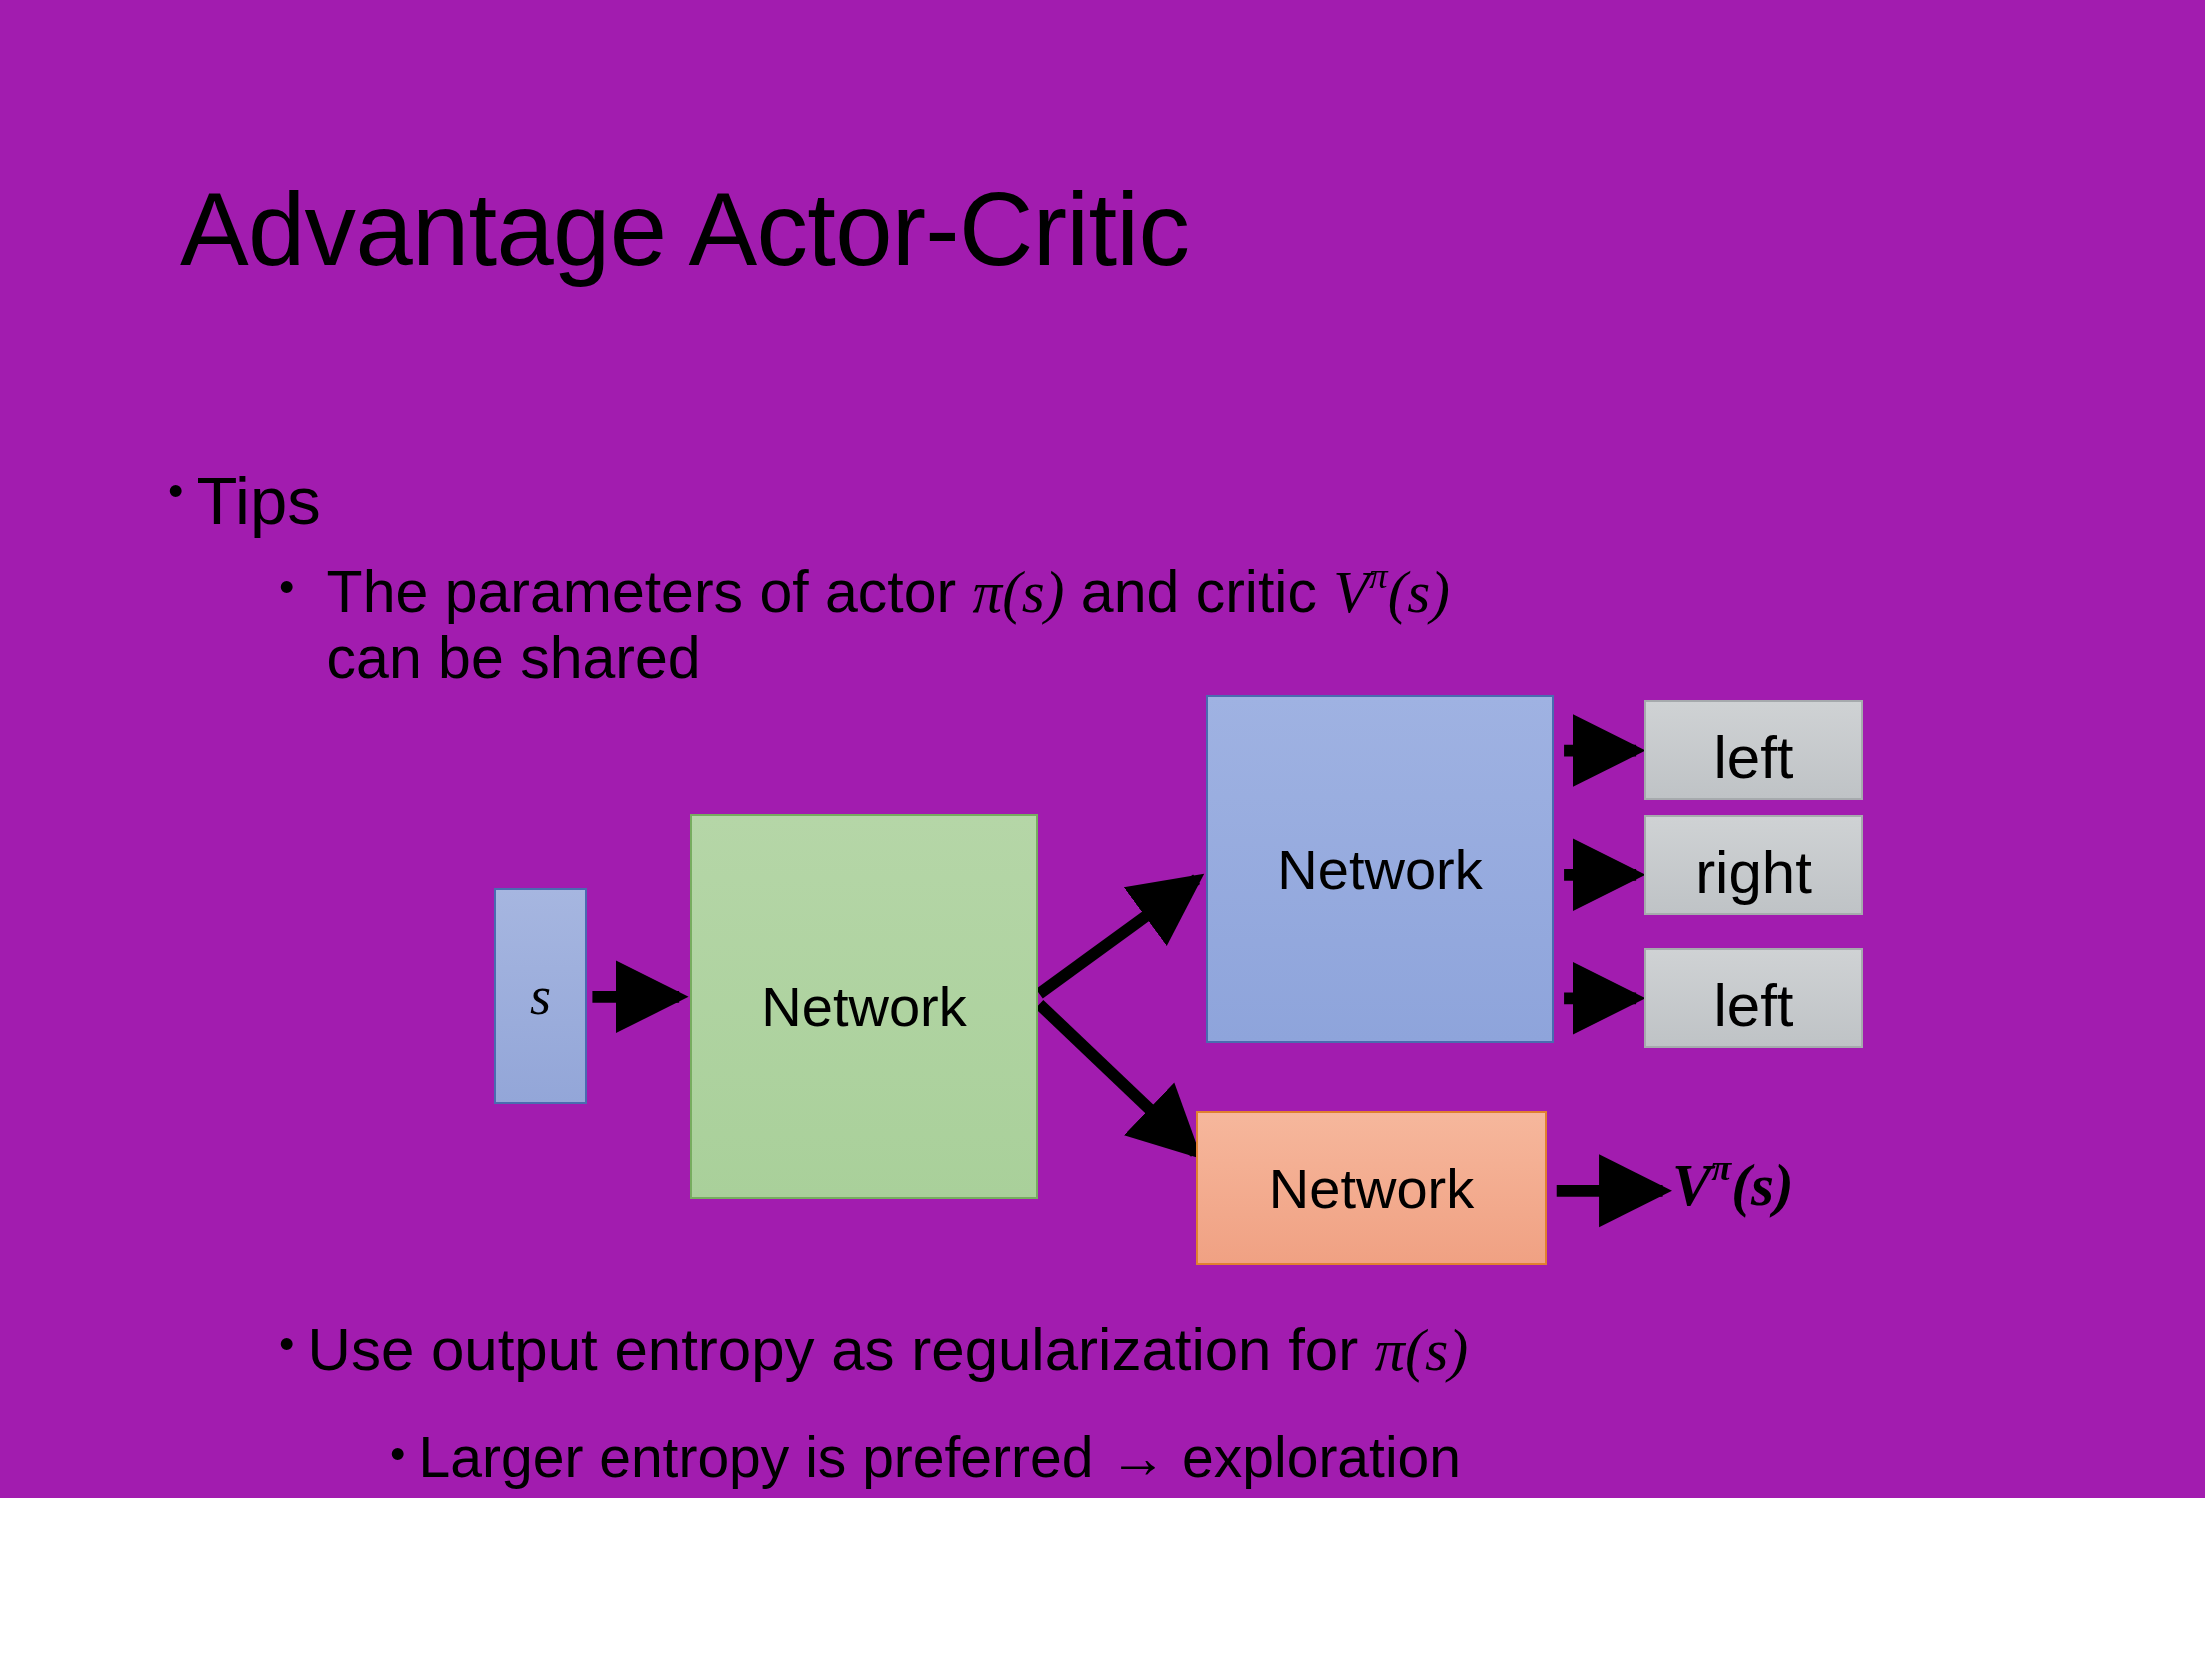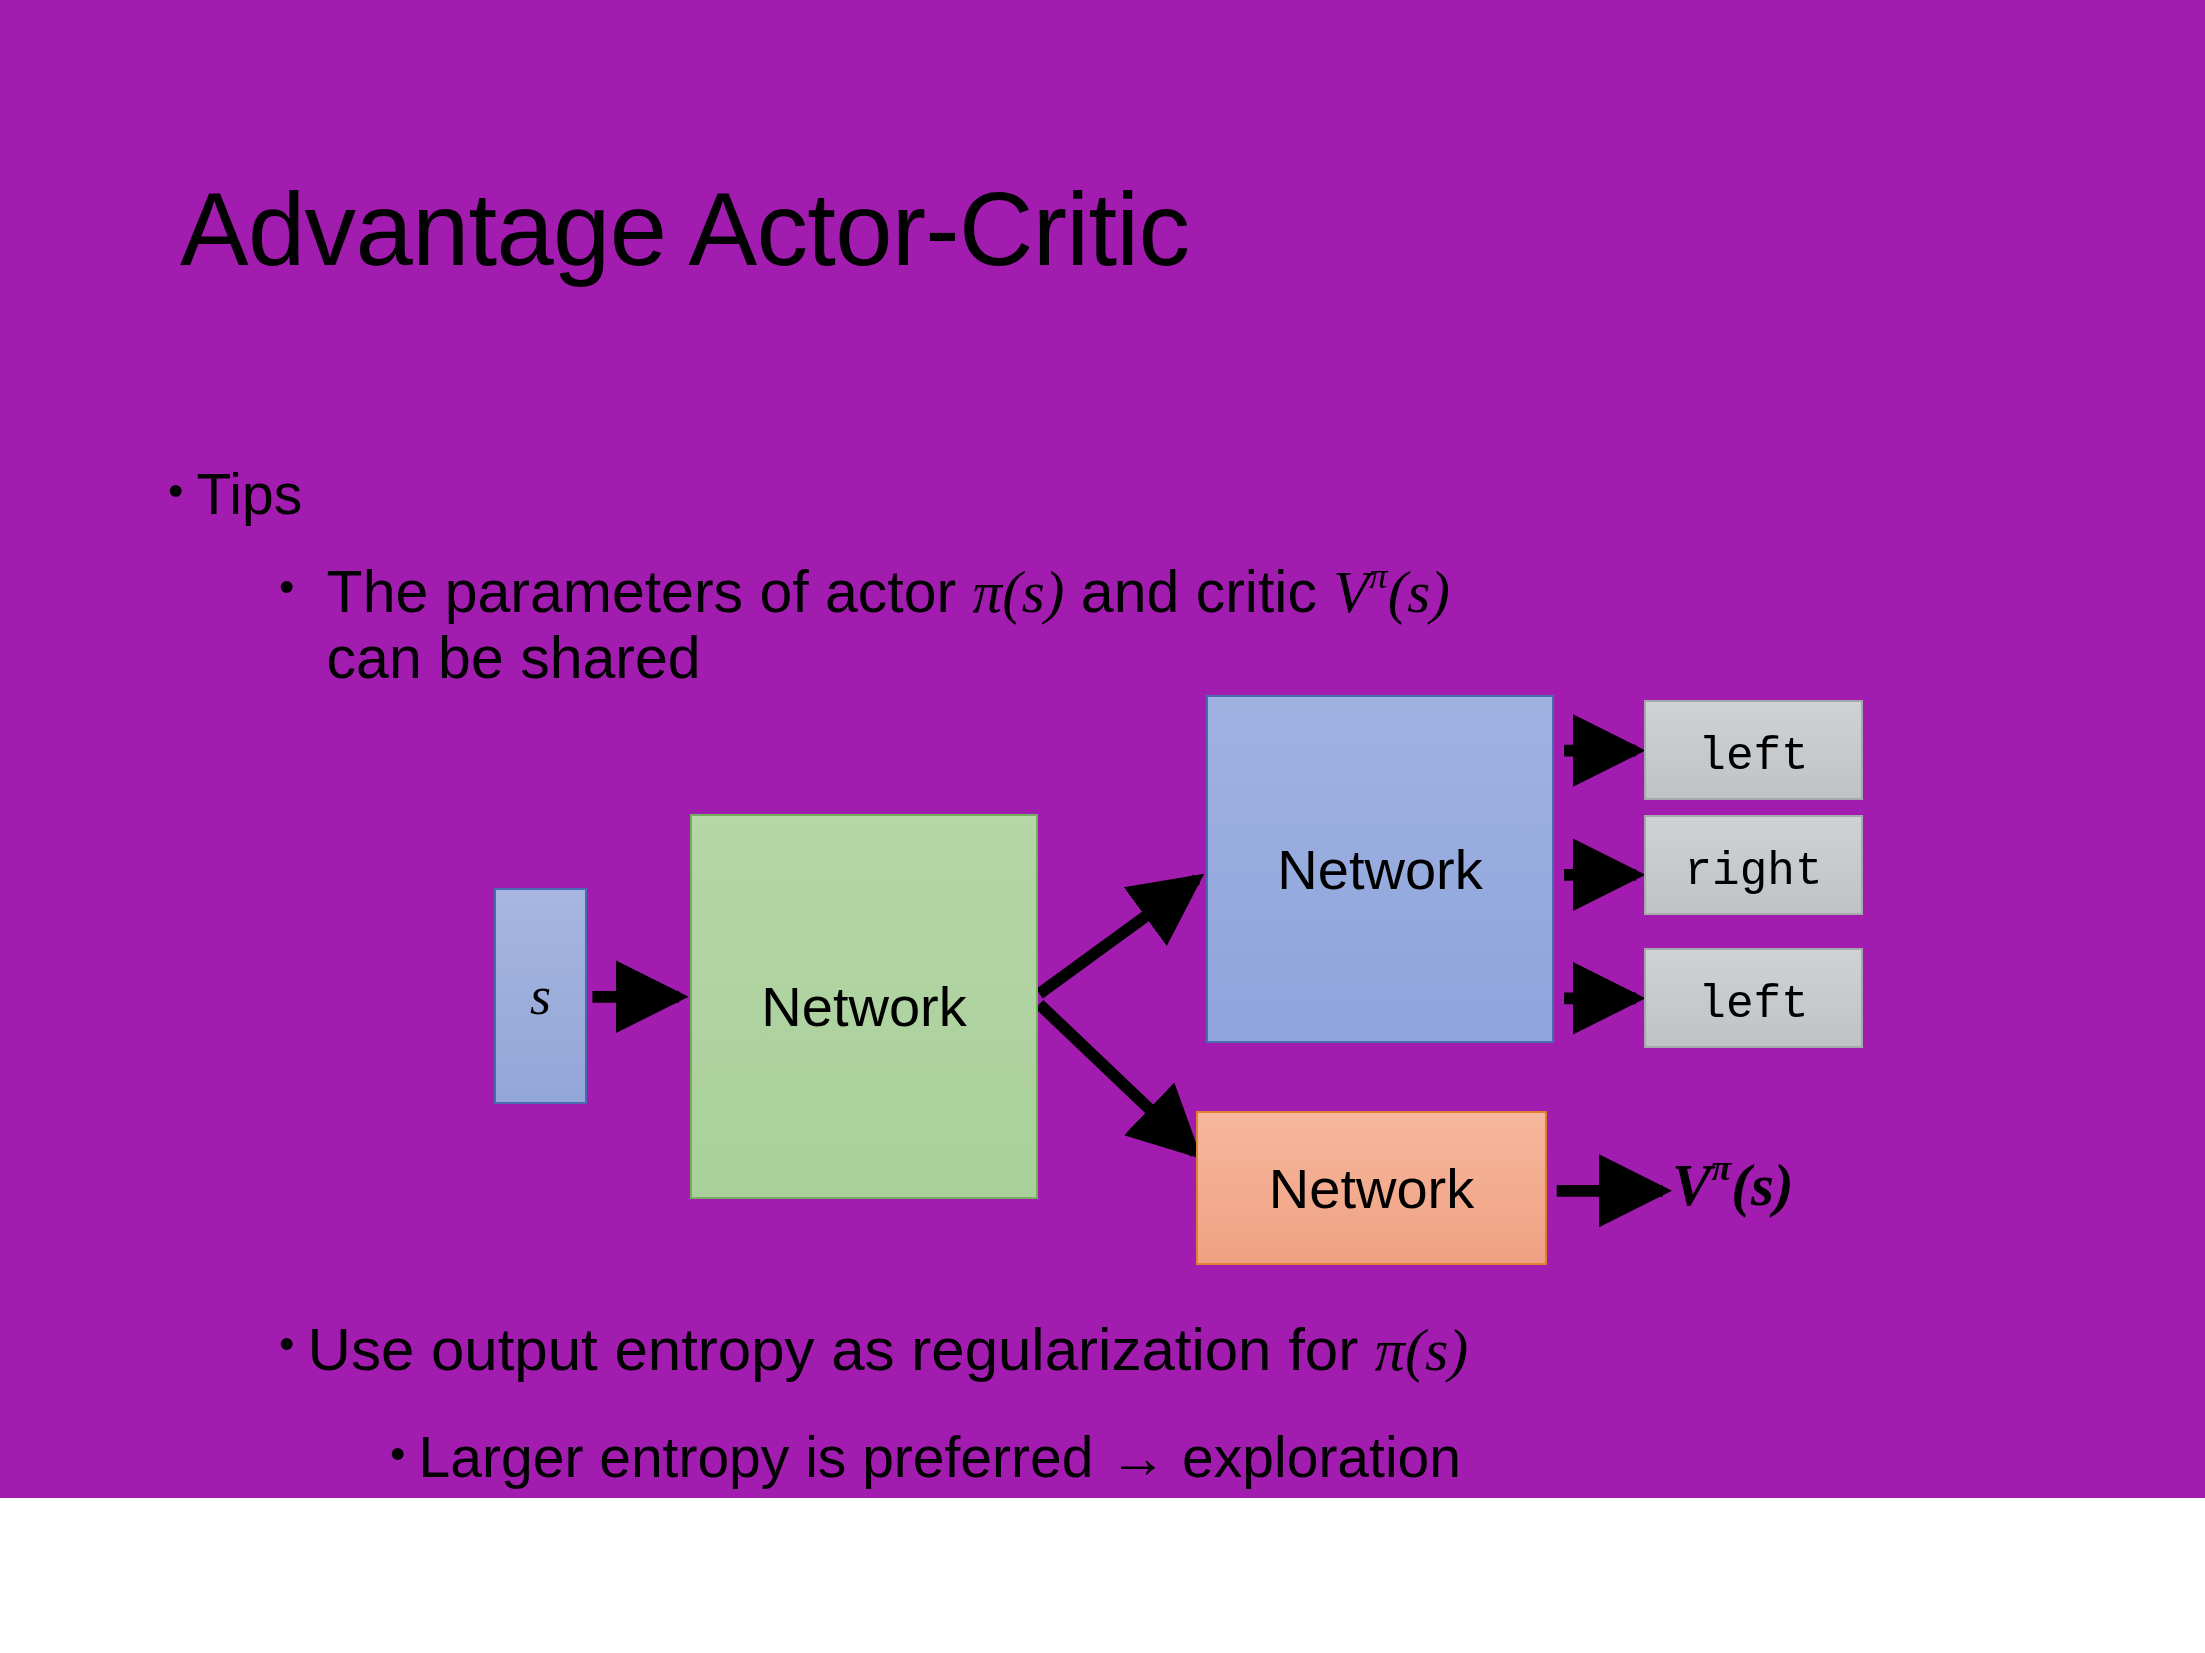--- a/index.html
+++ b/index.html
@@ -45,21 +45,21 @@
     position: relative;
     top: 5.9px;
   }
   .btext {
     font-size: 56px;
     line-height: 1.12;
     white-space: nowrap;
   }
 
   #b-tips { left: 168px; top: 463px; }
-  #b-tips .btext { font-size: 57px; }
+  #b-tips .btext { font-size: 67px; }
 
   #b-params { left: 279px; top: 559px; }
   #b-params .btext { font-size: 59px; white-space: normal; width: 1705px; margin-left: 19px; }
 
   #b-entropy { left: 279px; top: 1316px; }
   #b-entropy .btext { font-size: 60px; }
 
   #b-larger { left: 390px; top: 1426px; }
   #b-larger .btext { font-size: 57px; }
 
@@ -136,22 +136,22 @@
 
   
   .graybox {
     left: 1644px;
     width: 219px;
     height: 100px;
     background: linear-gradient(180deg, #cfd2d4 0%, #bfc3c6 100%);
     border: 2.2px solid #a6aaad;
   }
   .graybox .lbl {
-    font-family: Liberation Mono, monospace;
-    font-size: 46px;
+    font-family: Liberation Sans, sans-serif;
+    font-size: 60px;
     color: #000;
     margin-top: 14px;
   }
   #box-left  { top: 700px; }
   #box-right { top: 815px; }
   #box-fire  { top: 948px; }
 
   
   #vpi-out {
     position: absolute;

